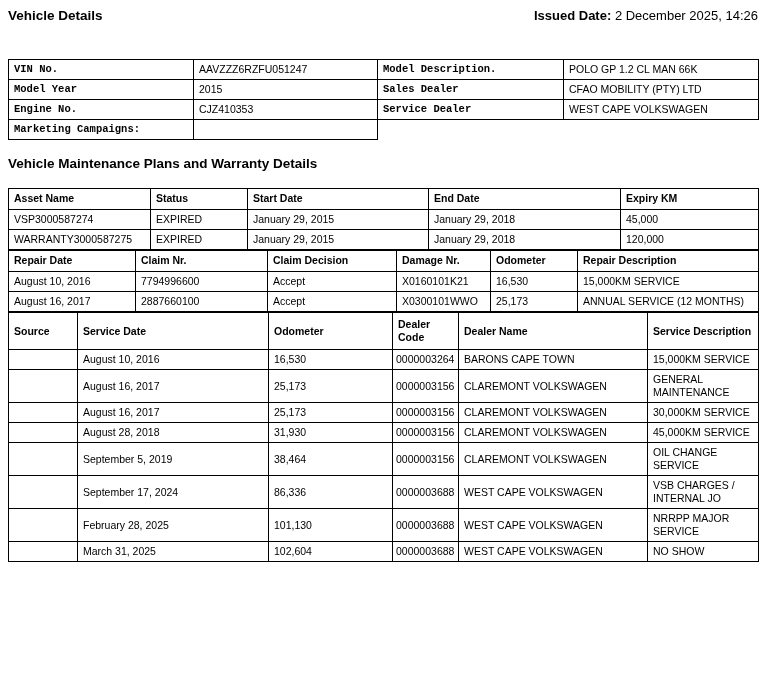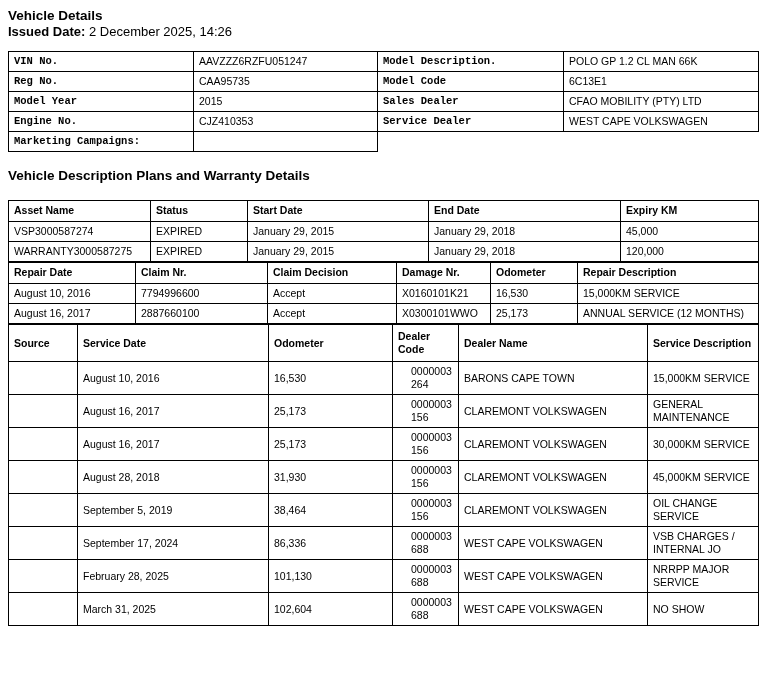--- a/index.html
+++ b/index.html
@@ -13,22 +13,21 @@
     color: #000000;
   }
   .page {
     padding: 8px;
     width: 750px;
   }
   .topbar {
     display: flex;
     justify-content: space-between;
     align-items: baseline;
-    margin-bottom: 11px;
-    flex-direction: column;
+    margin-bottom: 35px;
   }
   .page-title {
     font-size: 13.5px;
     font-weight: bold;
     line-height: 16px;
   }
   .issued {
     font-size: 13px;
     line-height: 16px;
   }
@@ -57,21 +56,21 @@
     overflow: hidden;
     word-wrap: break-word;
   }
   th {
     font-weight: bold;
     padding-bottom: 4px;
   }
   .history-table th { padding-top: 5px; padding-bottom: 5px; }
   .vd-label { font-weight: bold; font-family: Liberation Mono, monospace; }
   .no-border { border: none !important; }
-  .history-table td:nth-child(4) { padding-left: 18px; padding-right: 3px; }
+  .history-table td:nth-child(4) { padding-left: 3px; padding-right: 3px; }
 </style>
 </head>
 <body>
 
 <div class="page">
 
   <div class="topbar">
     <div class="page-title">Vehicle Details</div>
     <div class="issued">
       <b>Issued Date:</b>
@@ -87,46 +86,40 @@
         <col style="width:195px">
     </colgroup>
     <tbody>
       <tr>
         <td class="vd-label">VIN No.</td>
         <td>AAVZZZ6RZFU051247</td>
         <td class="vd-label">Model Description.</td>
         <td>POLO GP 1.2 CL MAN 66K</td>
       </tr>
       <tr>
-        <td class="vd-label">Reg No.</td>
-        <td>CAA95735</td>
-        <td class="vd-label">Model Code</td>
-        <td>6C13E1</td>
-      </tr>
-      <tr>
         <td class="vd-label">Model Year</td>
         <td>2015</td>
         <td class="vd-label">Sales Dealer</td>
         <td>CFAO MOBILITY (PTY) LTD</td>
       </tr>
       <tr>
         <td class="vd-label">Engine No.</td>
         <td>CJZ410353</td>
         <td class="vd-label">Service Dealer</td>
         <td>WEST CAPE VOLKSWAGEN</td>
       </tr>
       <tr>
         <td class="vd-label">Marketing Campaigns:</td>
         <td></td>
         <td class="no-border" colspan="2"></td>
       </tr>
     </tbody>
   </table>
 
-  <div class="section-title">Vehicle Description Plans and Warranty Details</div>
+  <div class="section-title">Vehicle Maintenance Plans and Warranty Details</div>
   <table class="maint-table">
     <colgroup>
       <col style="width:142px">
         <col style="width:97px">
         <col style="width:181px">
         <col style="width:192px">
         <col style="width:138px">
     </colgroup>
     <thead>
       <tr>

